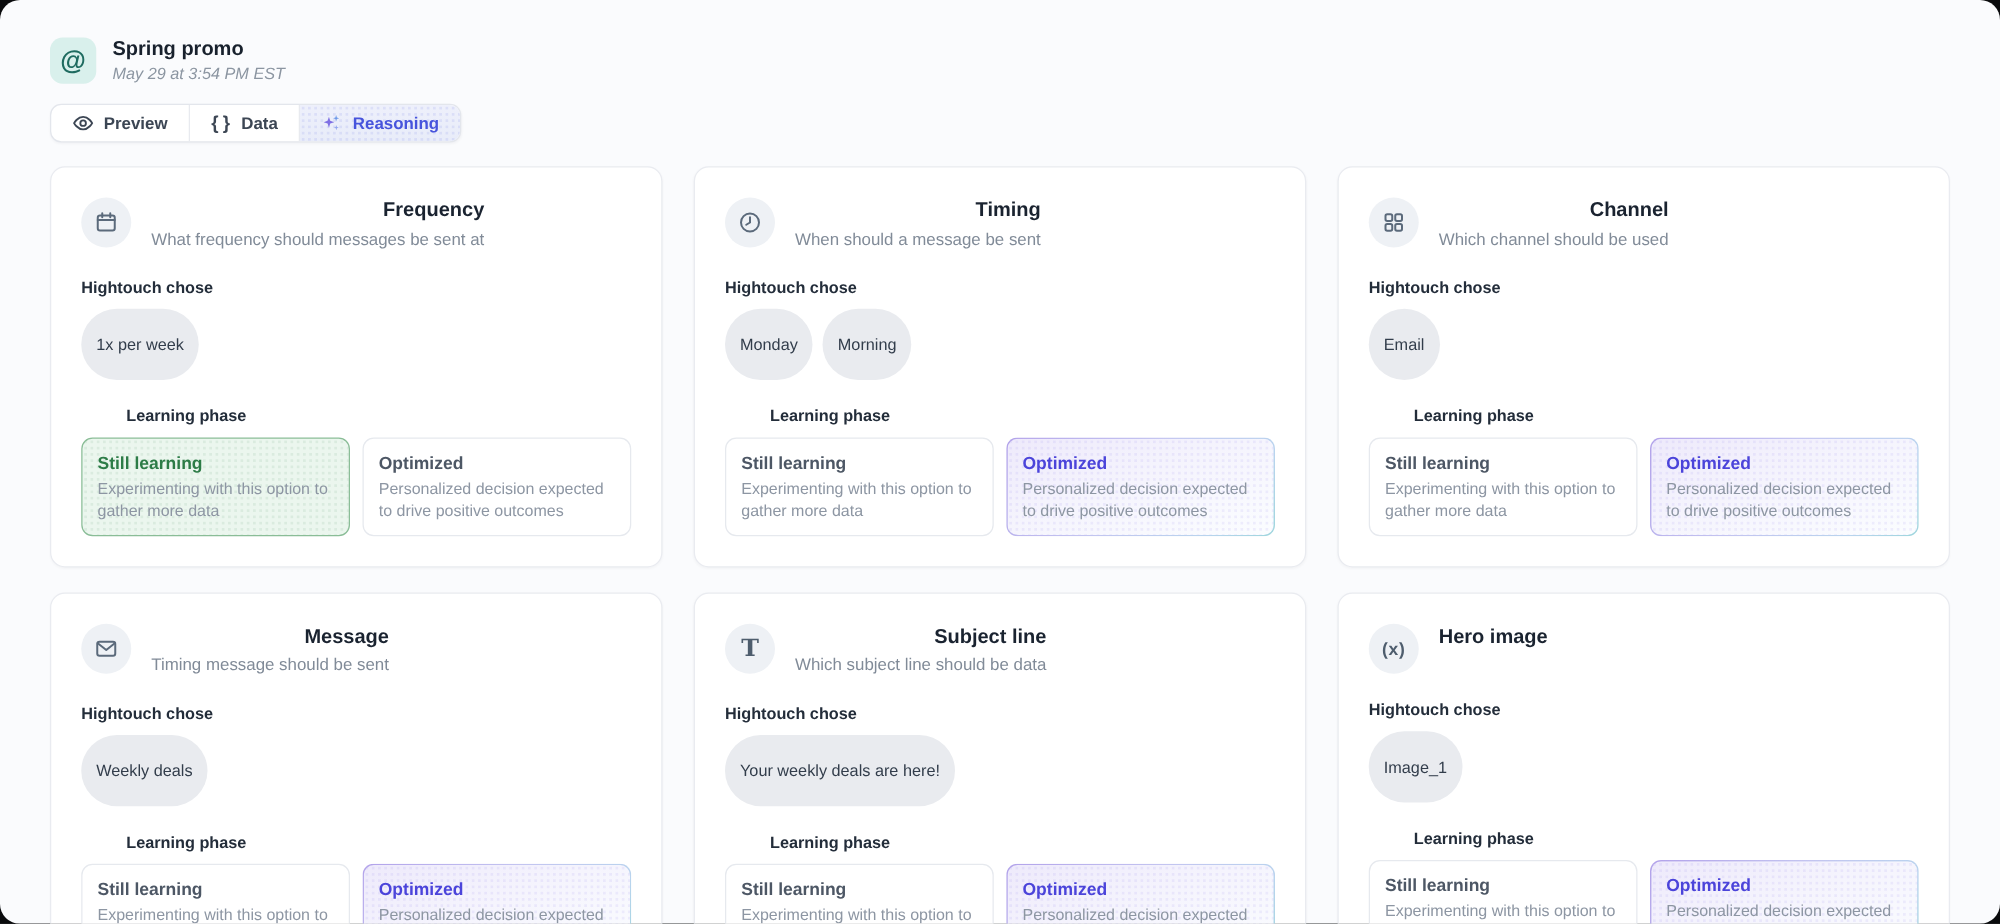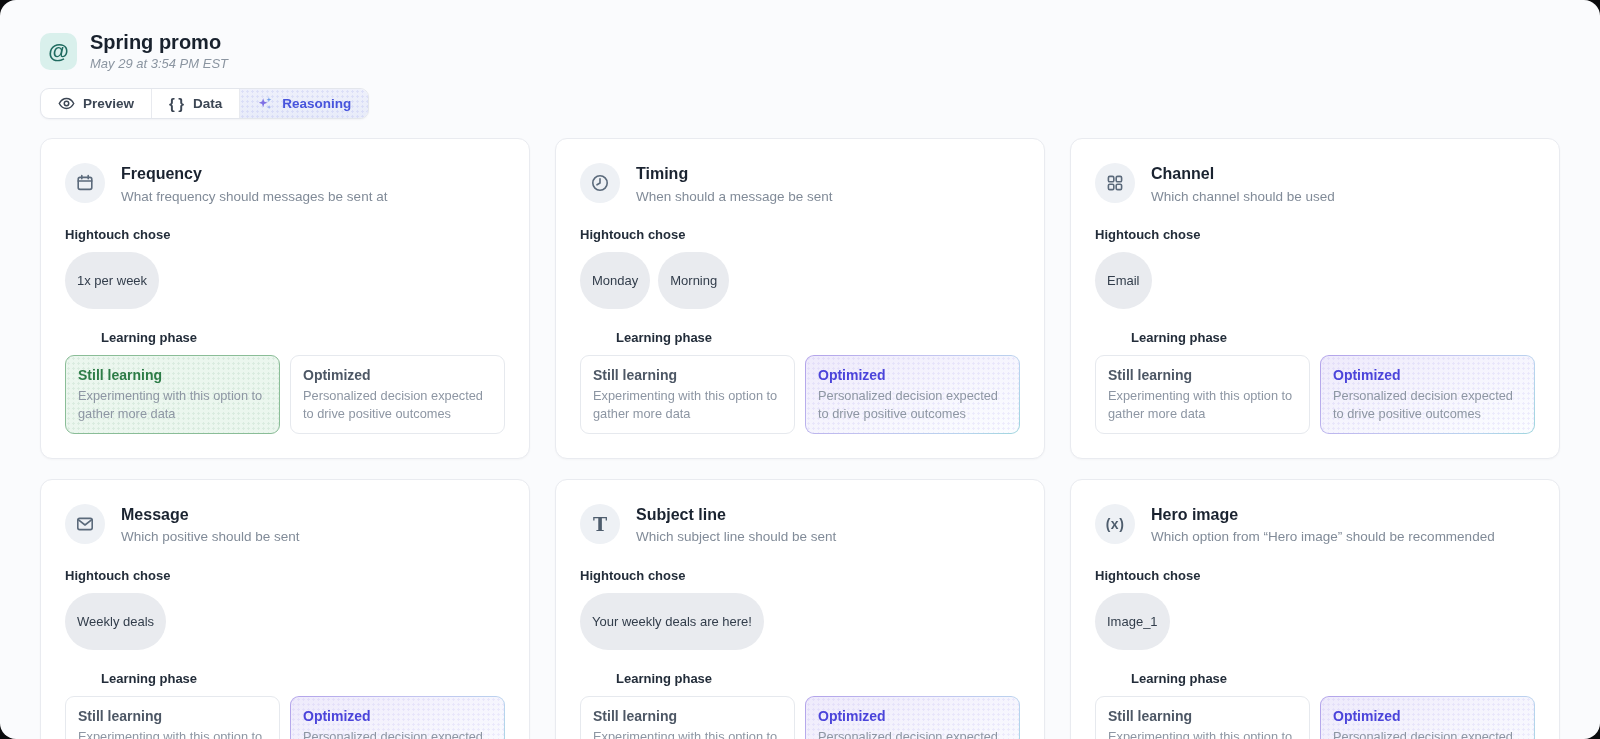--- a/index.html
+++ b/index.html
@@ -9,21 +9,21 @@
     padding:30px 40px;position:relative;
     font-family:"Liberation Sans",sans-serif;color:#1a2330;
   }
   
   .header{display:flex;align-items:center;gap:13px;}
   .app-icon{
     width:37px;height:37px;border-radius:10px;background:#d9f0ec;
     display:flex;align-items:center;justify-content:center;
     color:#1f6b60;font-size:21px;font-weight:700;
   }
-  .header-title{font-size:20px;font-weight:700;color:#18212d;line-height:1.25;}
+  .header-title{font-size:16px;font-weight:700;color:#18212d;line-height:1.25;}
   .header-sub{font-size:13px;color:#8b95a1;line-height:1.3;margin-top:1px;font-style:italic;}
   
   .tabs{
     display:inline-flex;margin-top:15px;background:#ffffff;
     border:1px solid #e3e6ec;border-radius:9px;overflow:hidden;
     box-shadow:0 1px 2px rgba(16,24,40,.04);
   }
   .tab{
     display:flex;align-items:center;gap:8px;cursor:pointer;
     padding:6px 17px;font-size:13.5px;font-weight:600;color:#3c4654;
@@ -40,21 +40,21 @@
   
   .grid{
     margin-top:19px;display:grid;grid-template-columns:repeat(3,1fr);
     gap:20px 25px;
   }
   .card{
     background:#ffffff;border:1px solid #e9ebf0;border-radius:12px;
     padding:24px;box-shadow:0 1px 2px rgba(16,24,40,.03);
     box-sizing:border-box;min-height:268px;
   }
-  .card-head{display:flex;align-items:flex-start;gap:16px;}
+  .card-head{display:flex;align-items:flex-start;gap:16px;text-align:right;}
   .icon-circle{
     width:40px;height:40px;flex:0 0 40px;border-radius:50%;
     background:#eef1f5;display:flex;align-items:center;justify-content:center;
     color:#5b6a7b;
   }
   .icon-circle svg{display:block;}
   .serif-t{font-family:"DejaVu Serif","Liberation Serif",serif;font-size:19px;font-weight:600;color:#4e5d6d;}
   .paren-x{font-size:14px;font-weight:600;color:#4e5d6d;letter-spacing:.5px;}
   .card-title{font-size:16px;font-weight:700;color:#1a2330;line-height:1.3;margin-top:1px;}
   .card-sub{font-size:13.5px;color:#818b98;line-height:1.35;margin-top:3px;}
@@ -229,21 +229,21 @@
   <div class="card">
     <div class="card-head">
       <div class="icon-circle">
             <svg width="20" height="20" viewBox="0 0 20 20" stroke="#5b6a7b" stroke-width="1.6" fill="none" stroke-linecap="round" stroke-linejoin="round">
               <rect x="2.8" y="4.4" width="14.4" height="11.2" rx="1.8"></rect>
               <path d="M3.2 5.6 10 11l6.8-5.4"></path>
             </svg>
           </div>
       <div>
         <div class="card-title">Message</div>
-        <div class="card-sub">Which positive should be sent</div>
+        <div class="card-sub">Timing message should be sent</div>
       </div>
     </div>
     <div class="section-label chose-label">Hightouch chose</div>
     <div class="chips">
           <span class="chip">Weekly deals</span>
         </div>
     <div class="section-label phase-label">Learning phase</div>
     <div class="options">
       <div class="option">
         <div class="option-title">Still learning</div>
@@ -256,21 +256,21 @@
     </div>
   </div>
 
   <div class="card">
     <div class="card-head">
       <div class="icon-circle">
             <span class="serif-t">T</span>
           </div>
       <div>
         <div class="card-title">Subject line</div>
-        <div class="card-sub">Which subject line should be sent</div>
+        <div class="card-sub">Which subject line should be data</div>
       </div>
     </div>
     <div class="section-label chose-label">Hightouch chose</div>
     <div class="chips">
           <span class="chip">Your weekly deals are here!</span>
         </div>
     <div class="section-label phase-label">Learning phase</div>
     <div class="options">
       <div class="option">
         <div class="option-title">Still learning</div>
@@ -283,21 +283,20 @@
     </div>
   </div>
 
   <div class="card">
     <div class="card-head">
       <div class="icon-circle">
             <span class="paren-x">(x)</span>
           </div>
       <div>
         <div class="card-title">Hero image</div>
-        <div class="card-sub">Which option from “Hero image” should be recommended</div>
       </div>
     </div>
     <div class="section-label chose-label">Hightouch chose</div>
     <div class="chips">
           <span class="chip">Image_1</span>
         </div>
     <div class="section-label phase-label">Learning phase</div>
     <div class="options">
       <div class="option">
         <div class="option-title">Still learning</div>

